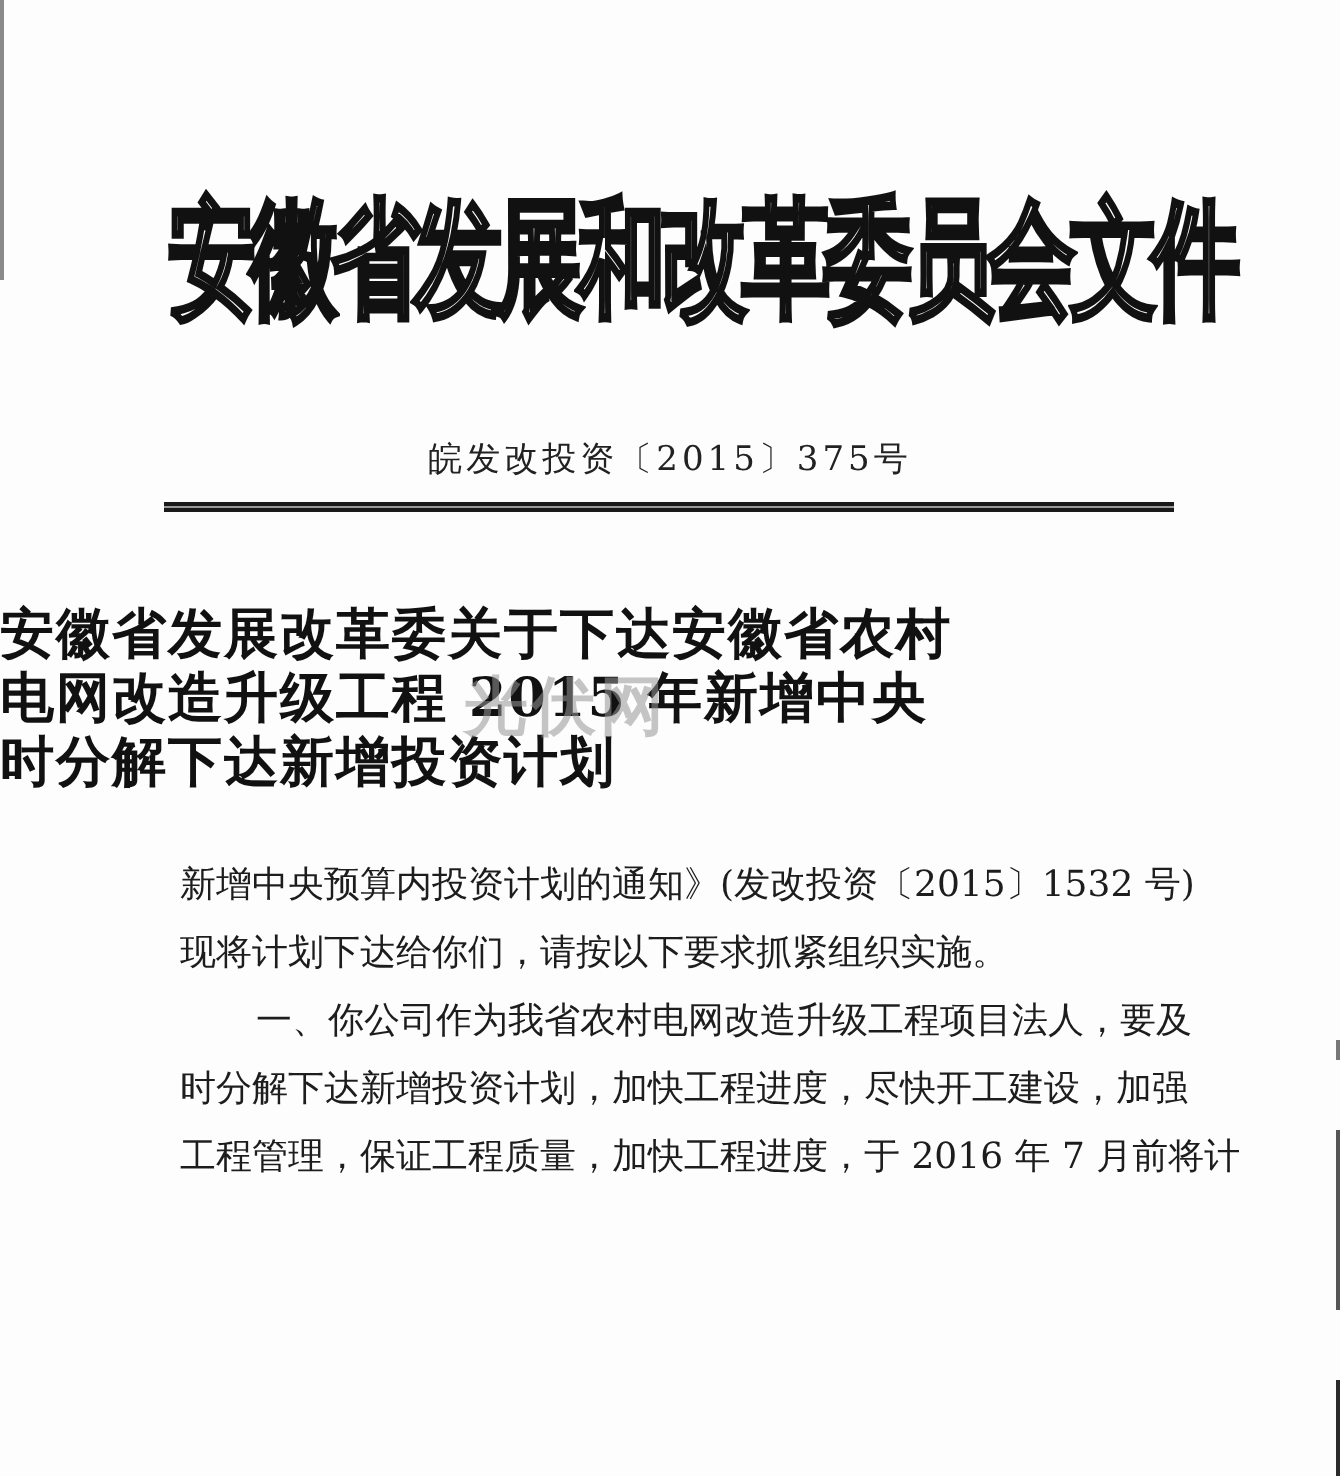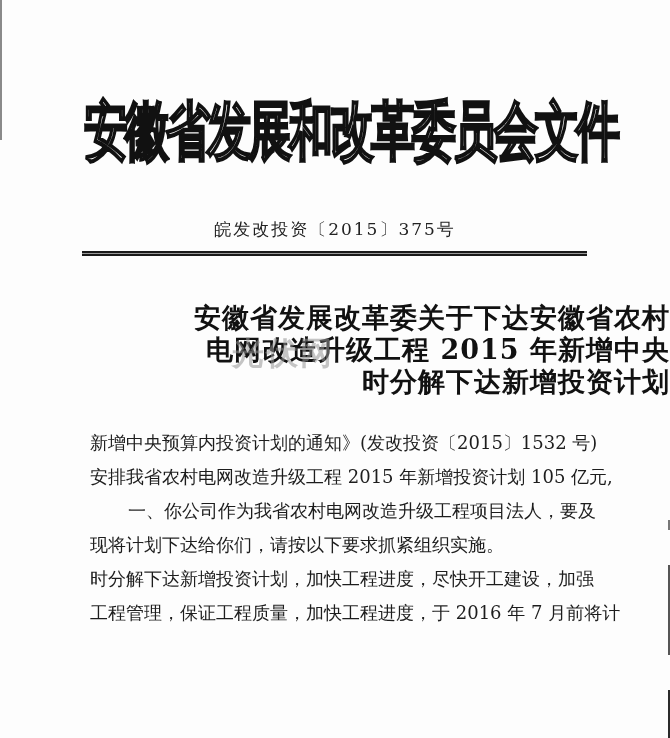--- a/index.html
+++ b/index.html
@@ -82,21 +82,21 @@
     border-bottom: 2px solid #1a1a1a;
     box-sizing: border-box;
     background: #9a9a9a;
   }
 
   .title-block {
     position: absolute;
     left: 0;
     width: 670px;
     top: 302px;
-    text-align: right;
+    text-align: left;
   }
   .title-line {
     font-family: "DejaVu Serif", "Liberation Serif", serif;
     font-weight: bold;
     font-size: 27px;
     line-height: 32px;
     height: 32px;
     color: #111;
     letter-spacing: 1px;
   }
@@ -163,19 +163,18 @@
   <div class="title-block">
     <div class="title-line">安徽省发展改革委关于下达安徽省农村</div>
     <div class="title-line">电网改造升级工程 2015 年新增中央</div>
     <div class="title-line">时分解下达新增投资计划</div>
   </div>
 
   <div class="watermark">光伏网</div>
 
   <div class="body-text">
     <div class="body-line">新增中央预算内投资计划的通知》(发改投资〔2015〕1532 号)</div>
-    <div class="body-line">安排我省农村电网改造升级工程 2015 年新增投资计划 105 亿元,</div>
+    <div class="body-line left">现将计划下达给你们，请按以下要求抓紧组织实施。</div>
     <div class="body-line indent">一、你公司作为我省农村电网改造升级工程项目法人，要及</div>
-    <div class="body-line left">现将计划下达给你们，请按以下要求抓紧组织实施。</div>
     <div class="body-line">时分解下达新增投资计划，加快工程进度，尽快开工建设，加强</div>
     <div class="body-line">工程管理，保证工程质量，加快工程进度，于 2016 年 7 月前将计</div>
   </div>
 </div>
 
 </body></html>

